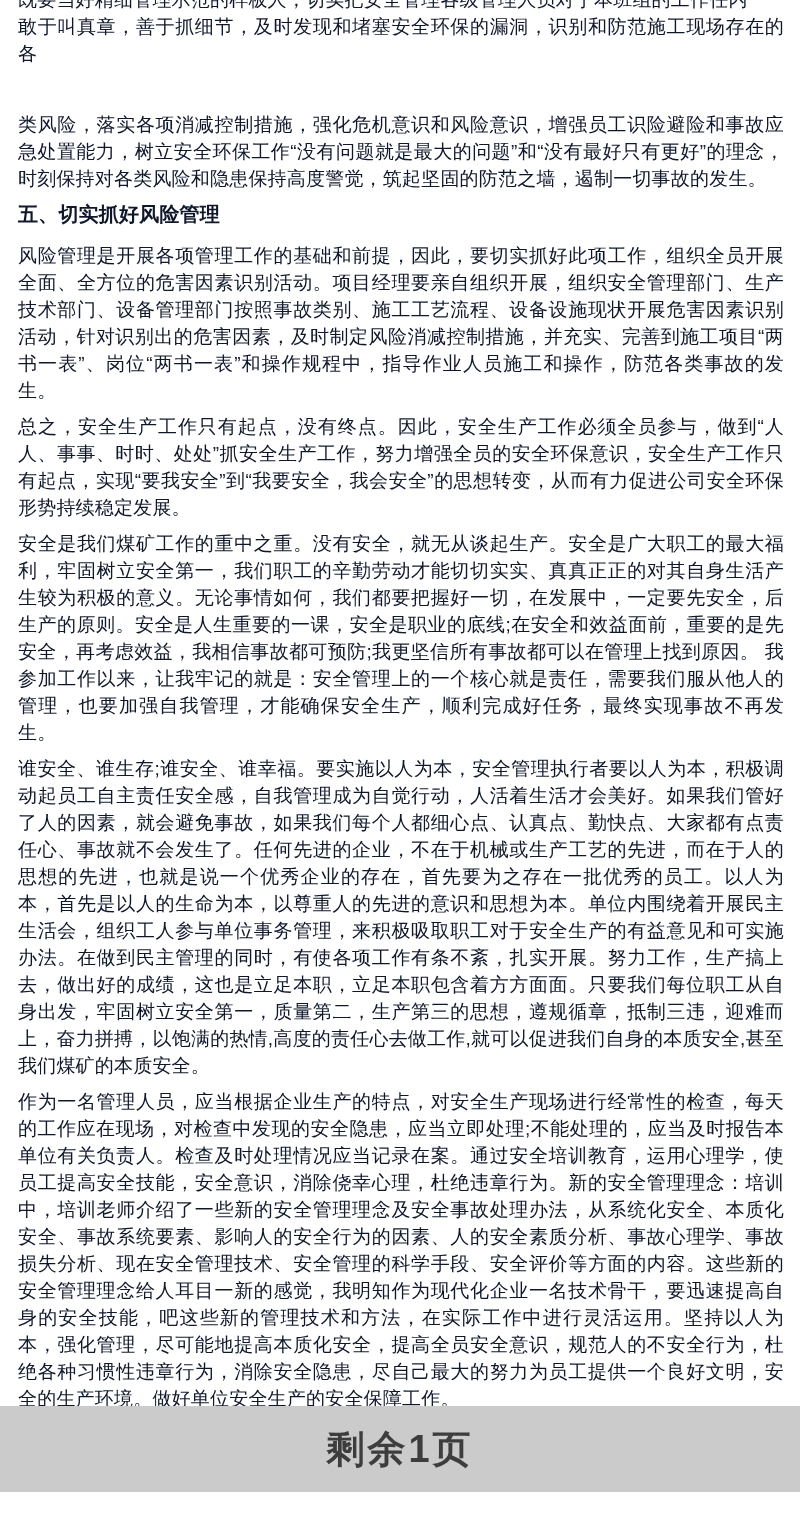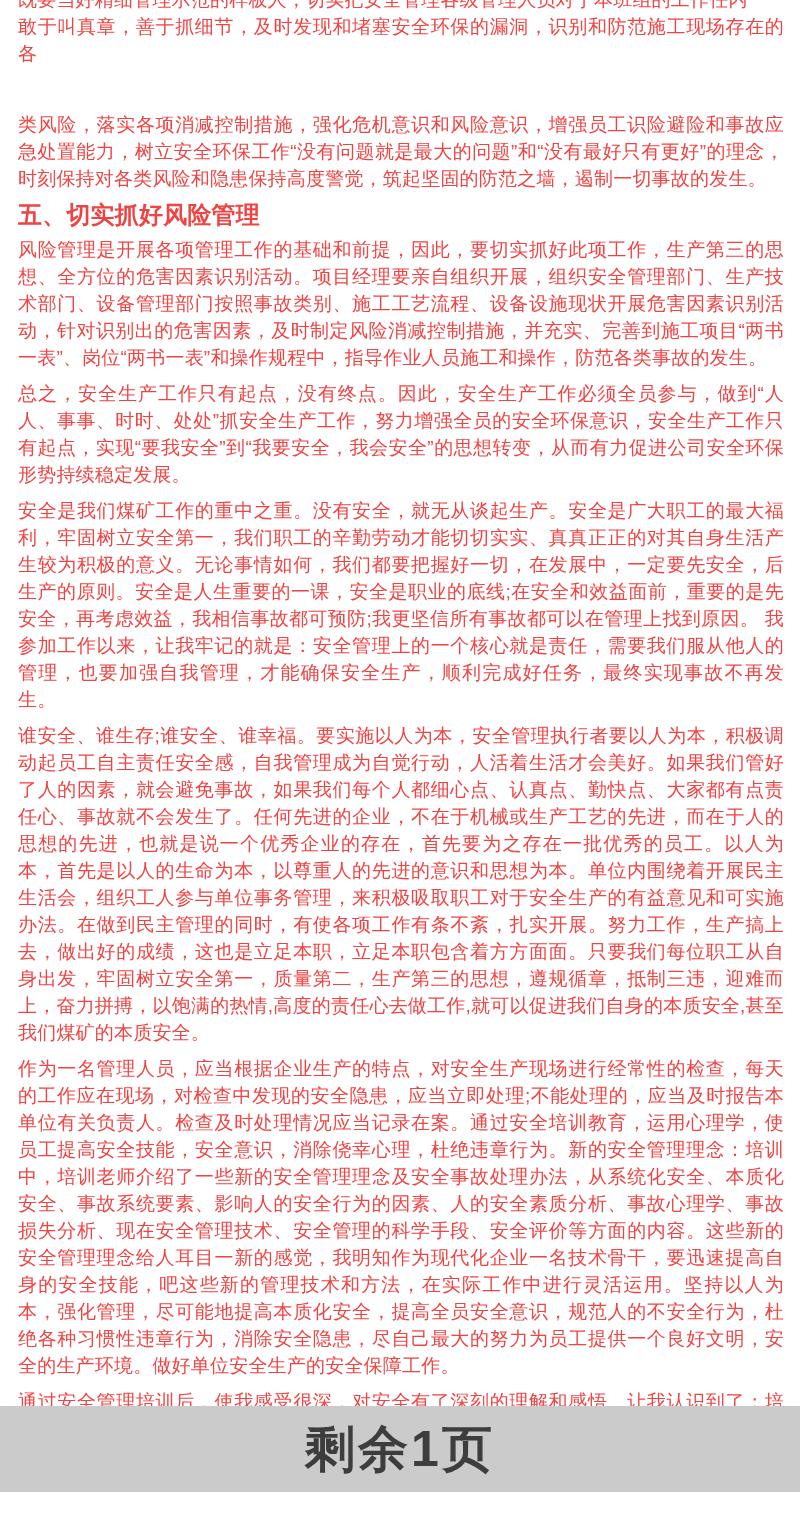--- a/index.html
+++ b/index.html
@@ -12,74 +12,74 @@
     height: 1526px;
     position: relative;
     overflow: hidden;
     font-family: "Liberation Sans", sans-serif;
   }
   .doc-body {
     position: absolute;
     top: 0;
     left: 18px;
     right: 16px;
-    color: #ef4444;
+    color: #0f172a;
     font-size: 19px;
     line-height: 27px;
     text-align: justify;
     letter-spacing: 0.2px;
   }
   .para {
     margin: 0 0 9px 0;
   }
   .line-clipped {
     margin: -14px 0 0 0;
   }
   .line-frag {
     margin: 0;
   }
   .page-gap {
     height: 44px;
   }
   .heading {
-    font-size: 24px;
+    font-size: 20px;
     line-height: 27px;
     font-weight: bold;
-    margin: 2px 0 8px 0;
+    margin: 2px 0 14px 0;
   }
   .download-bar {
     position: absolute;
     left: 0;
     top: 1406px;
     width: 800px;
     height: 86px;
     background: #cbcbcb;
     display: flex;
     align-items: center;
     justify-content: center;
     gap: 58px;
     cursor: pointer;
   }
   .download-bar span {
-    font-size: 50px;
+    font-size: 38px;
     font-weight: bold;
     color: #3d3d3d;
     letter-spacing: 3px;
   }
 </style>
 </head>
 <body>
 
 <div class="doc-body">
   <p class="line-clipped">既要当好精细管理示范的样板人，切实把安全管理各级管理人员对于本班组的工作任内</p>
   <p class="line-frag">敢于叫真章，善于抓细节，及时发现和堵塞安全环保的漏洞，识别和防范施工现场存在的各</p>
   <div class="page-gap"></div>
   <p class="para">类风险，落实各项消减控制措施，强化危机意识和风险意识，增强员工识险避险和事故应急处置能力，树立安全环保工作“没有问题就是最大的问题”和“没有最好只有更好”的理念，时刻保持对各类风险和隐患保持高度警觉，筑起坚固的防范之墙，遏制一切事故的发生。</p>
   <h2 class="heading">五、切实抓好风险管理</h2>
-  <p class="para">风险管理是开展各项管理工作的基础和前提，因此，要切实抓好此项工作，生产第三的思想、全方位的危害因素识别活动。项目经理要亲自组织开展，组织安全管理部门、生产技术部门、设备管理部门按照事故类别、施工工艺流程、设备设施现状开展危害因素识别活动，针对识别出的危害因素，及时制定风险消减控制措施，并充实、完善到施工项目“两书一表”、岗位“两书一表”和操作规程中，指导作业人员施工和操作，防范各类事故的发生。</p>
+  <p class="para">风险管理是开展各项管理工作的基础和前提，因此，要切实抓好此项工作，组织全员开展全面、全方位的危害因素识别活动。项目经理要亲自组织开展，组织安全管理部门、生产技术部门、设备管理部门按照事故类别、施工工艺流程、设备设施现状开展危害因素识别活动，针对识别出的危害因素，及时制定风险消减控制措施，并充实、完善到施工项目“两书一表”、岗位“两书一表”和操作规程中，指导作业人员施工和操作，防范各类事故的发生。</p>
   <p class="para">总之，安全生产工作只有起点，没有终点。因此，安全生产工作必须全员参与，做到“人人、事事、时时、处处”抓安全生产工作，努力增强全员的安全环保意识，安全生产工作只有起点，实现“要我安全”到“我要安全，我会安全”的思想转变，从而有力促进公司安全环保形势持续稳定发展。</p>
   <p class="para">安全是我们煤矿工作的重中之重。没有安全，就无从谈起生产。安全是广大职工的最大福利，牢固树立安全第一，我们职工的辛勤劳动才能切切实实、真真正正的对其自身生活产生较为积极的意义。无论事情如何，我们都要把握好一切，在发展中，一定要先安全，后生产的原则。安全是人生重要的一课，安全是职业的底线;在安全和效益面前，重要的是先安全，再考虑效益，我相信事故都可预防;我更坚信所有事故都可以在管理上找到原因。 我参加工作以来，让我牢记的就是：安全管理上的一个核心就是责任，需要我们服从他人的管理，也要加强自我管理，才能确保安全生产，顺利完成好任务，最终实现事故不再发生。</p>
   <p class="para">谁安全、谁生存;谁安全、谁幸福。要实施以人为本，安全管理执行者要以人为本，积极调动起员工自主责任安全感，自我管理成为自觉行动，人活着生活才会美好。如果我们管好了人的因素，就会避免事故，如果我们每个人都细心点、认真点、勤快点、大家都有点责任心、事故就不会发生了。任何先进的企业，不在于机械或生产工艺的先进，而在于人的思想的先进，也就是说一个优秀企业的存在，首先要为之存在一批优秀的员工。以人为本，首先是以人的生命为本，以尊重人的先进的意识和思想为本。单位内围绕着开展民主生活会，组织工人参与单位事务管理，来积极吸取职工对于安全生产的有益意见和可实施办法。在做到民主管理的同时，有使各项工作有条不紊，扎实开展。努力工作，生产搞上去，做出好的成绩，这也是立足本职，立足本职包含着方方面面。只要我们每位职工从自身出发，牢固树立安全第一，质量第二，生产第三的思想，遵规循章，抵制三违，迎难而上，奋力拼搏，以饱满的热情,高度的责任心去做工作,就可以促进我们自身的本质安全,甚至我们煤矿的本质安全。</p>
   <p class="para">作为一名管理人员，应当根据企业生产的特点，对安全生产现场进行经常性的检查，每天的工作应在现场，对检查中发现的安全隐患，应当立即处理;不能处理的，应当及时报告本单位有关负责人。检查及时处理情况应当记录在案。通过安全培训教育，运用心理学，使员工提高安全技能，安全意识，消除侥幸心理，杜绝违章行为。新的安全管理理念：培训中，培训老师介绍了一些新的安全管理理念及安全事故处理办法，从系统化安全、本质化安全、事故系统要素、影响人的安全行为的因素、人的安全素质分析、事故心理学、事故损失分析、现在安全管理技术、安全管理的科学手段、安全评价等方面的内容。这些新的安全管理理念给人耳目一新的感觉，我明知作为现代化企业一名技术骨干，要迅速提高自身的安全技能，吧这些新的管理技术和方法，在实际工作中进行灵活运用。坚持以人为本，强化管理，尽可能地提高本质化安全，提高全员安全意识，规范人的不安全行为，杜绝各种习惯性违章行为，消除安全隐患，尽自己最大的努力为员工提供一个良好文明，安全的生产环境。做好单位安全生产的安全保障工作。</p>
   <p class="para">通过安全管理培训后，使我感受很深，对安全有了深刻的理解和感悟。让我认识到了：培训</p>
 </div>
 
 <div class="download-bar">
   <span>剩余1页</span>
 </div>

